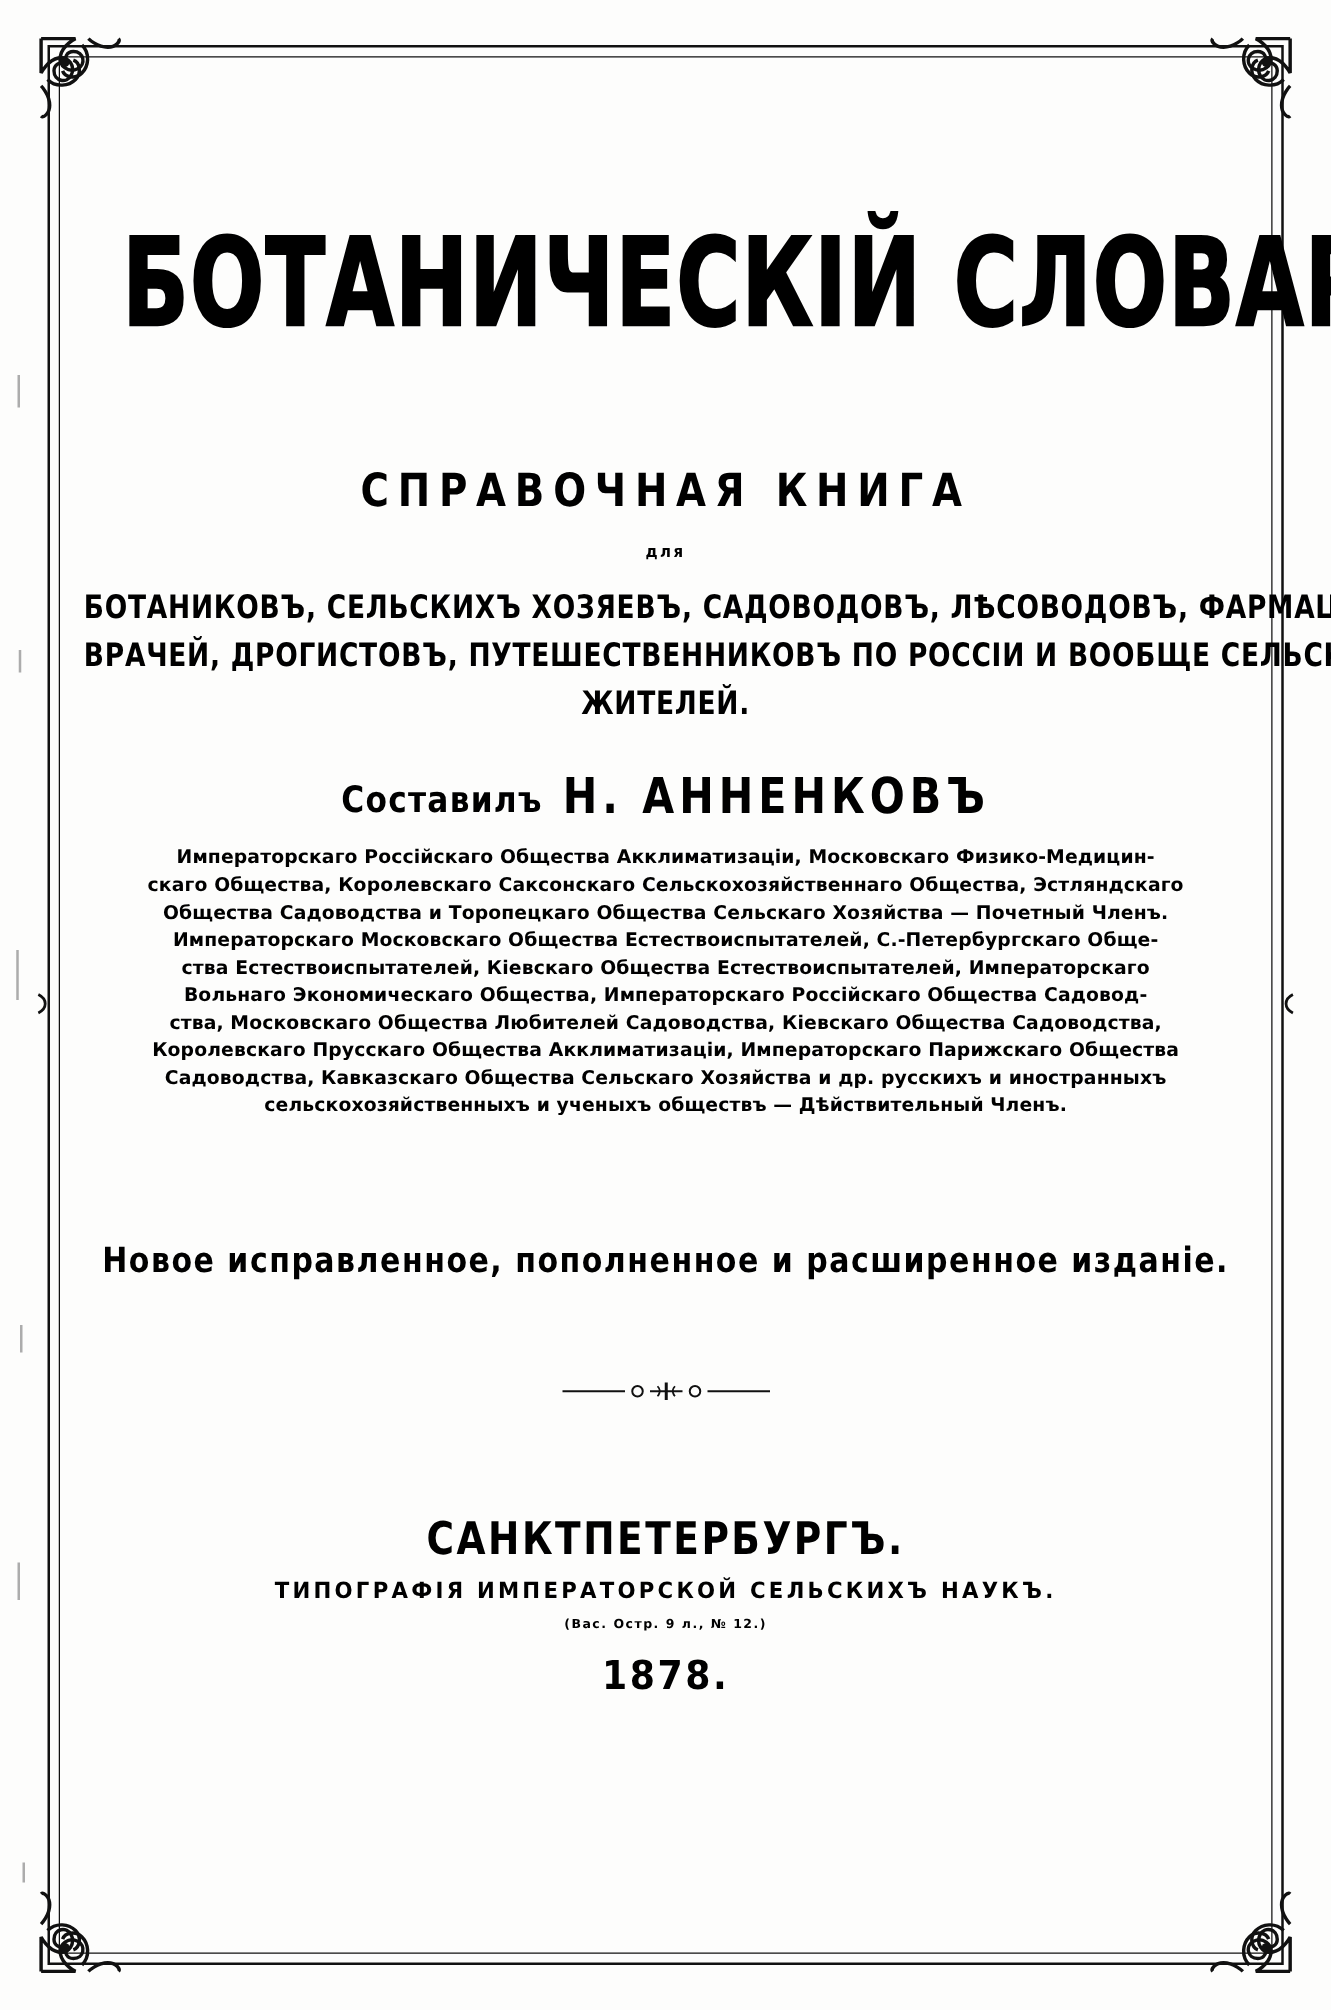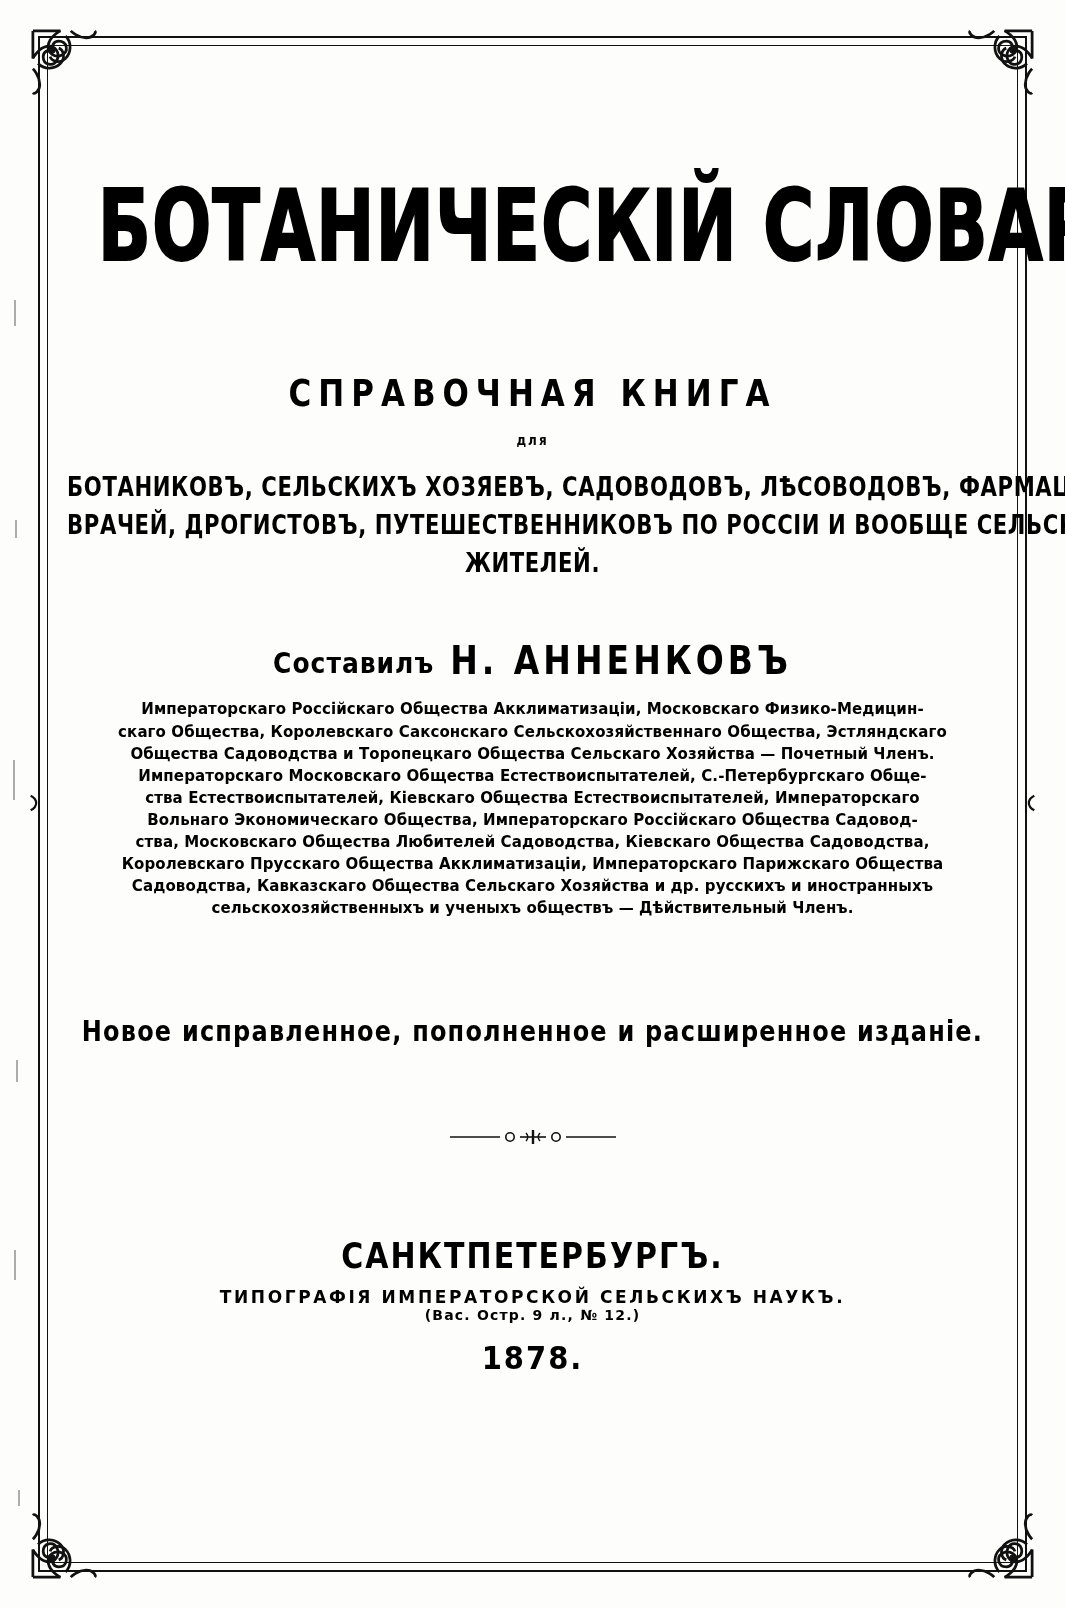--- a/index.html
+++ b/index.html
@@ -114,21 +114,21 @@
     line-height: 1.48;
     letter-spacing: 0.6px;
     transform: scaleX(0.985) scaleY(1.2);
     transform-origin: center top;
     white-space: nowrap;
   }
   .audience div { white-space: nowrap; }
 
   
   .author-line {
-    margin-top: 78px;
+    margin-top: 54px;
     white-space: nowrap;
   }
   .author-prefix {
     font-family: "DejaVu Sans", "Liberation Sans", sans-serif;
     font-weight: 700;
     font-size: 25px;
     letter-spacing: 1px;
     vertical-align: baseline;
     display: inline-block;
     transform: scaleY(1.16);
@@ -186,24 +186,24 @@
   }
   .imprint-press {
     margin-top: 14px;
     font-family: "DejaVu Sans", "Liberation Sans", sans-serif;
     font-weight: 700;
     font-size: 17px;
     letter-spacing: 2.6px;
     transform: scaleY(1.05);
   }
   .imprint-address {
-    margin-top: 0;
-    font-family: "DejaVu Sans", "Liberation Sans", sans-serif;
-    font-weight: 700;
-    font-size: 14px;
+    margin-top: 11px;
+    font-family: "DejaVu Sans", "Liberation Sans", sans-serif;
+    font-weight: 700;
+    font-size: 10px;
     letter-spacing: 1.2px;
   }
   .imprint-year {
     margin-top: 18px;
     font-family: "DejaVu Sans", "Liberation Sans", sans-serif;
     font-weight: 700;
     font-size: 29px;
     letter-spacing: 2px;
     transform: scaleY(1.1);
   }

